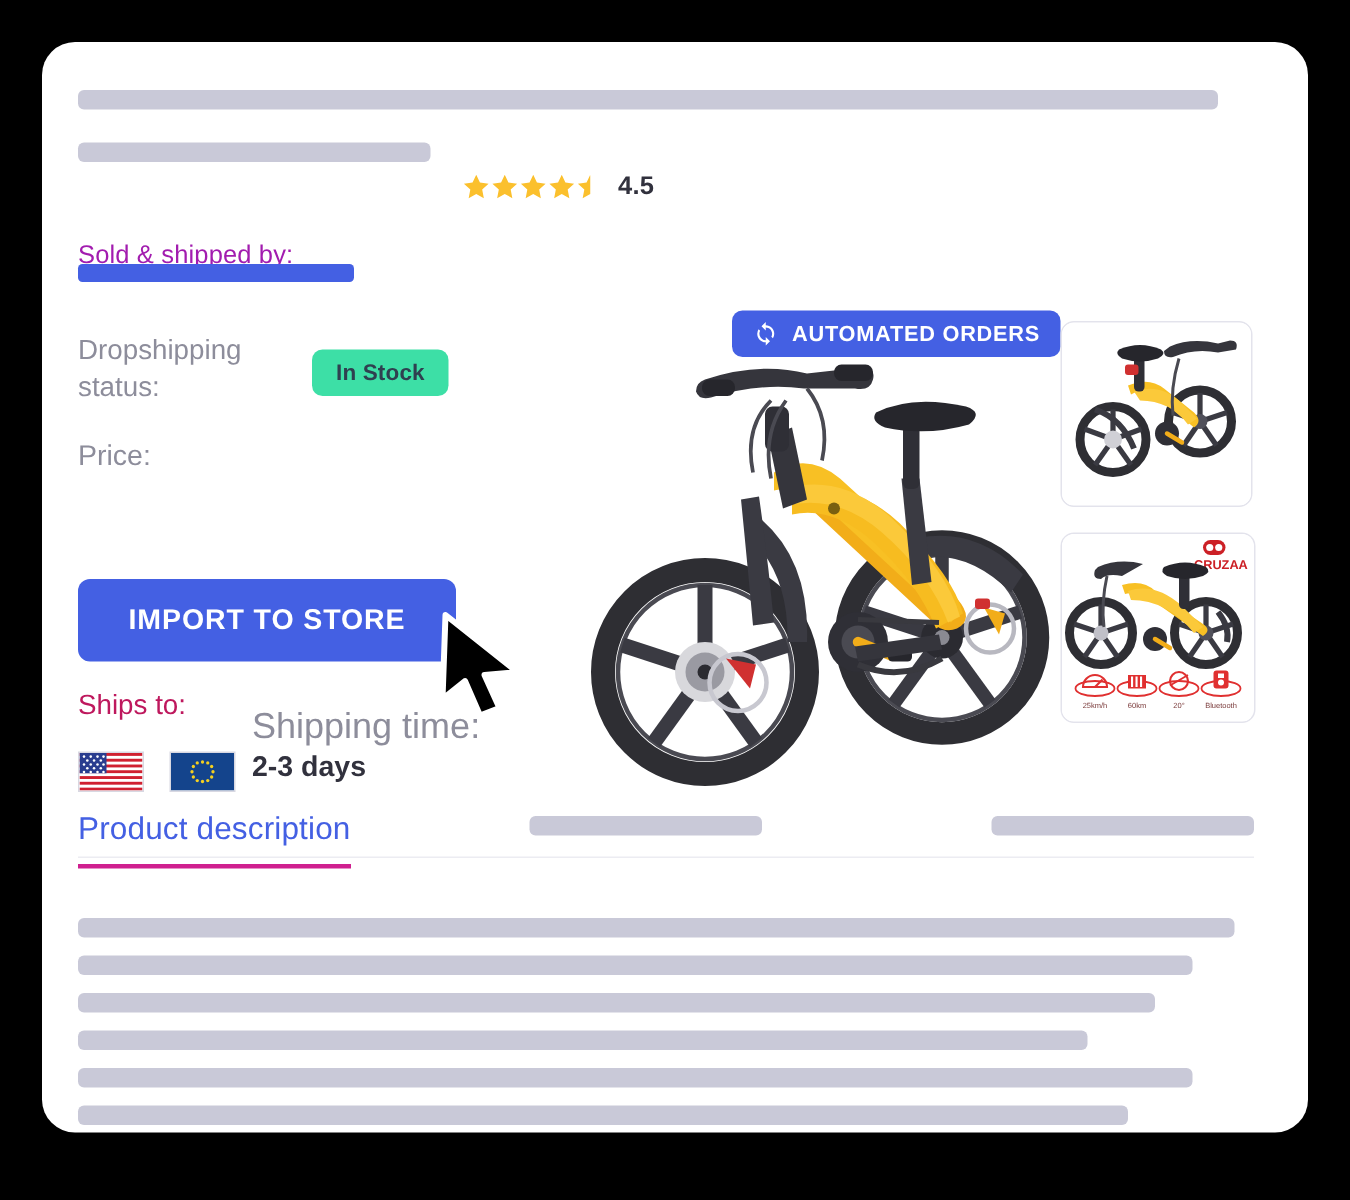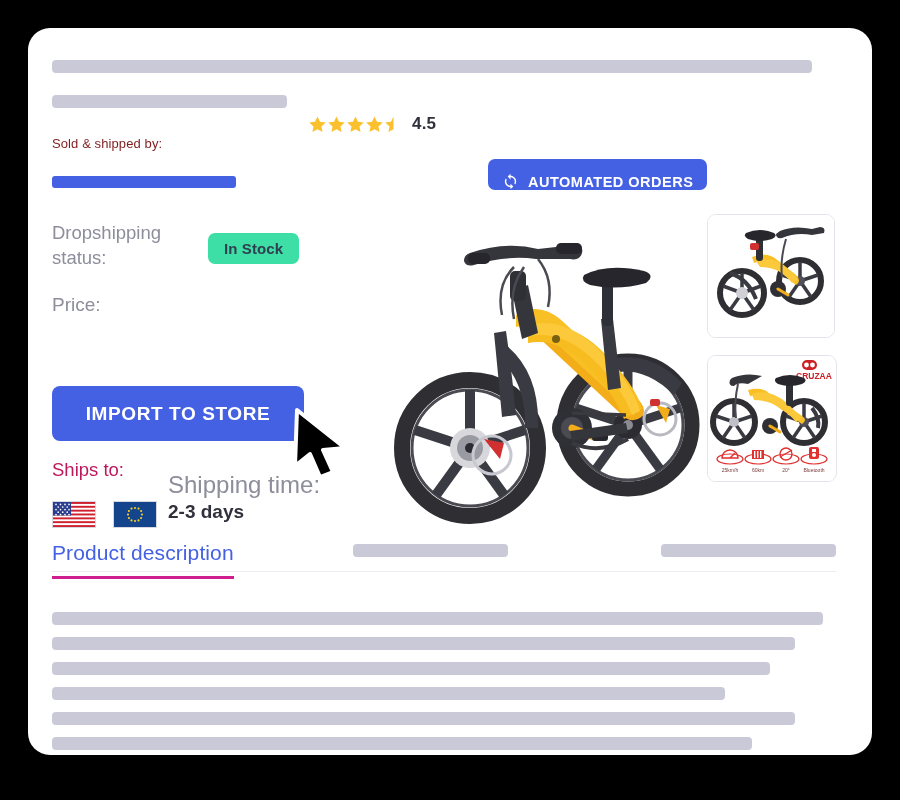--- a/index.html
+++ b/index.html
@@ -79,23 +79,23 @@
     font-size: 17px;
     font-weight: bold;
     color: #31313d;
     letter-spacing: 0.2px;
   }
 
   
   .sold-label {
     position: absolute;
     left: 24px;
-    top: 108px;
-    font-size: 13px;
-    color: #7f1d1d;
+    top: 132px;
+    font-size: 17px;
+    color: #a21caf;
     letter-spacing: 0.1px;
   }
   .seller-bar {
     position: absolute;
     left: 24px;
     top: 148px;
     width: 184px;
     height: 12px;
     background: #4460e3;
     border-radius: 3px;
@@ -105,31 +105,32 @@
   .badges {
     position: absolute;
     left: 460px;
     top: 131px;
     display: flex;
     gap: 25px;
     align-items: flex-start;
   }
   .badge {
     display: flex;
-    align-items: flex-end;
+    align-items: center;
     gap: 9px;
     border-radius: 7px;
     padding: 0 14px;
     height: 31px;
     box-sizing: border-box;
     font-size: 14.5px;
     font-weight: bold;
     letter-spacing: 0.5px;
     color: #ffffff;
     white-space: nowrap;
+    margin-top: 48px;
   }
   .badge-automated { background: #4460e3; }
   .badge-premium   { background: #f5a623; }
   .badge-ico { display: block; }
 
   
   .ds-label {
     position: absolute;
     left: 24px;
     top: 192px;

